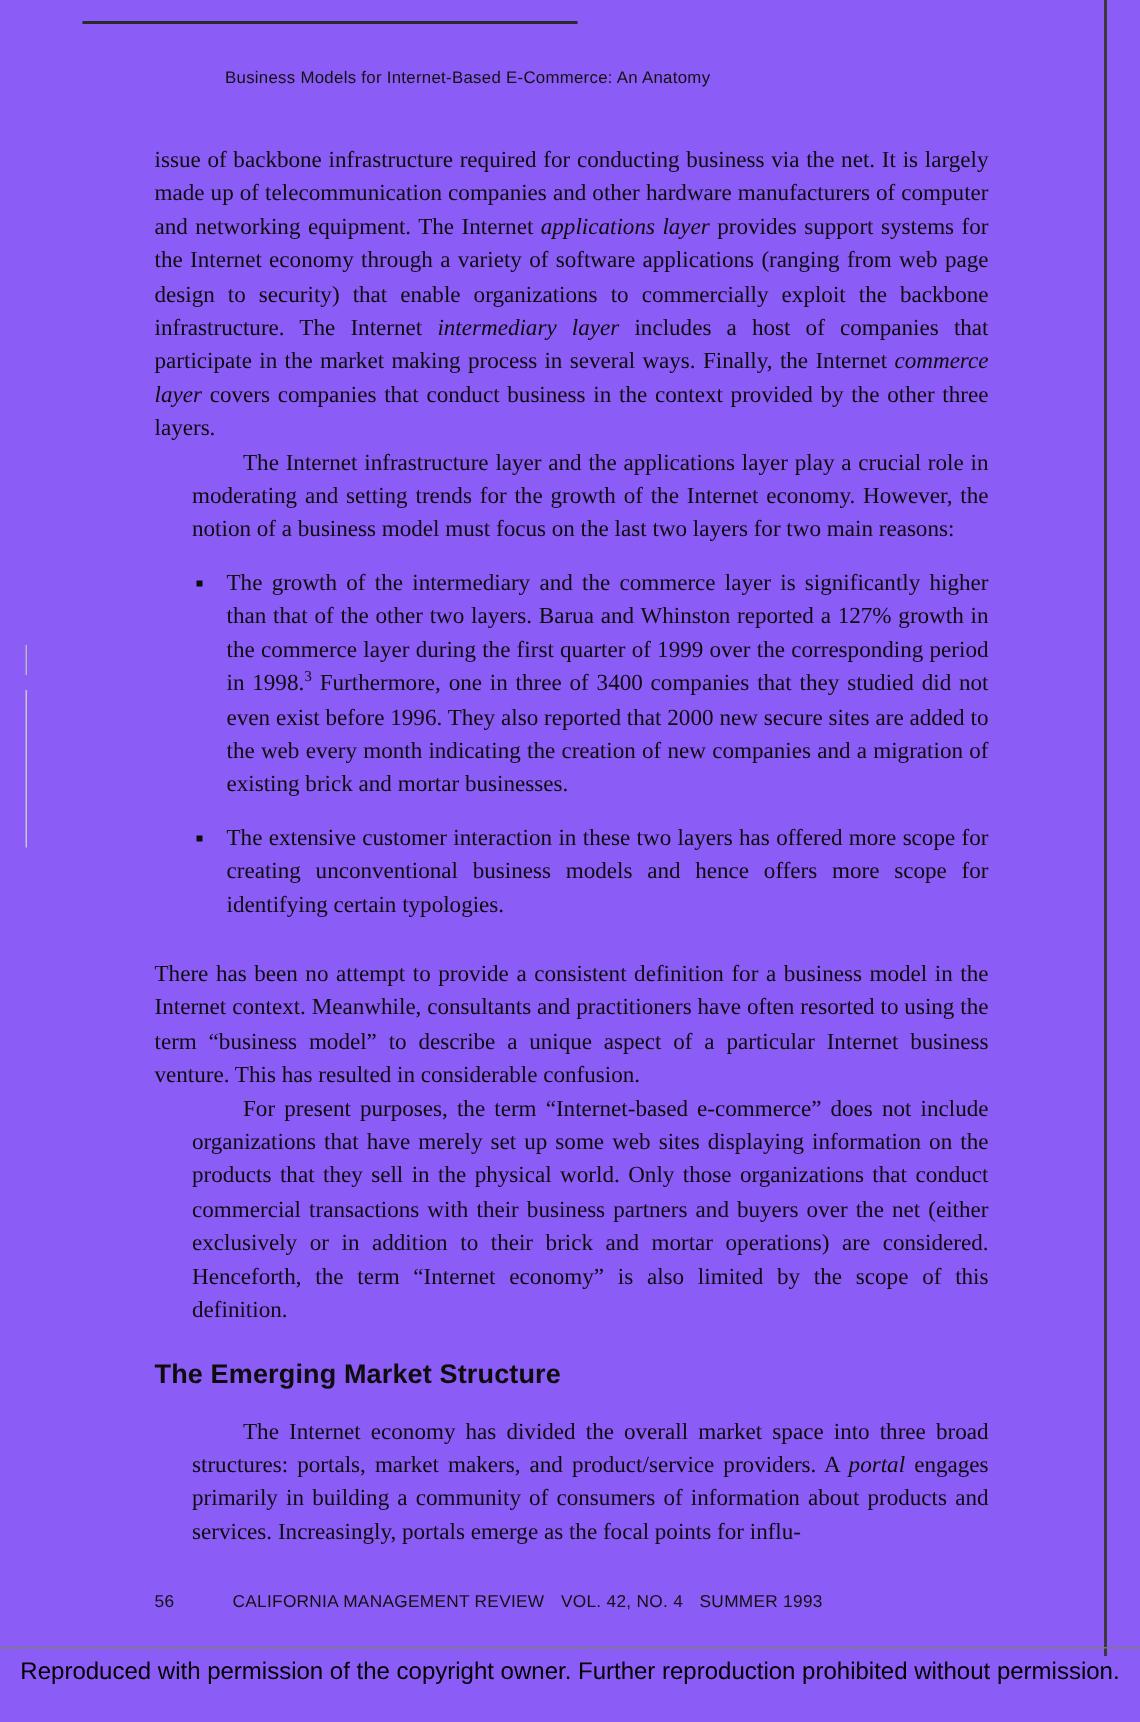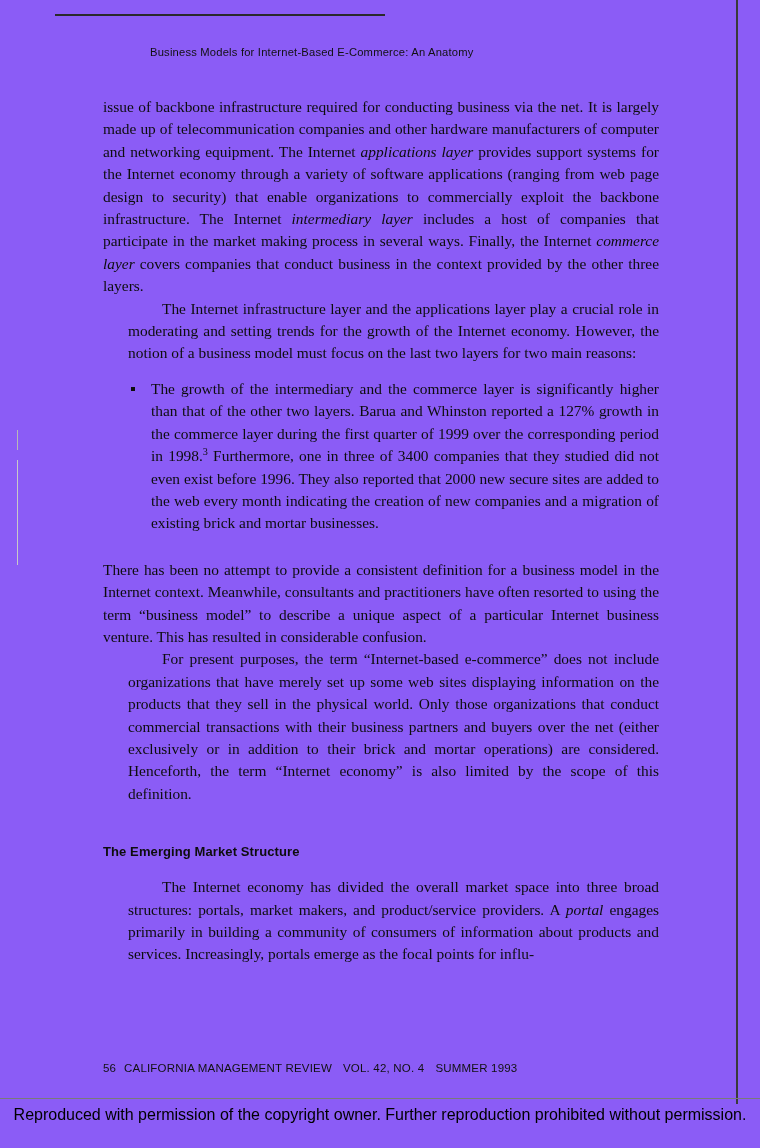--- a/index.html
+++ b/index.html
@@ -127,40 +127,40 @@
     position: absolute;
     left: 28px;
     top: 9px;
     width: 4px;
     height: 4px;
     background: #0d0d0d;
   }
 
   h2.section-heading {
     font-family: "Liberation Sans", sans-serif;
-    font-size: 13px;
+    font-size: 18px;
     font-weight: bold;
-    margin: 38px 0 0 0;
+    margin: 18px 0 0 0;
     letter-spacing: 0.1px;
   }
 
   .footer {
     position: absolute;
     left: 103px;
     top: 1062px;
     width: 560px;
     font-family: "Liberation Sans", sans-serif;
     font-size: 11.5px;
     letter-spacing: 0.2px;
     color: #111;
     white-space: nowrap;
   }
   .footer .pageno {
     display: inline-block;
-    width: 21px;
+    width: 52px;
   }
   .footer .sep { display: inline-block; width: 11px; }
 
   .bottom-divider {
     position: absolute;
     left: 0;
     top: 1098px;
     width: 760px;
     height: 1px;
     background: #7a7a7a;
@@ -194,20 +194,23 @@
     <div class="body-block">
 
       <p class="para"><span>issue of backbone infrastructure required for conducting business via the net. It is largely made up of telecommunication companies and other hardware manufacturers of computer and networking equipment. The Internet </span><em>applications layer</em><span> provides support systems for the Internet economy through a variety of software applications (ranging from web page design to security) that enable organizations to commercially exploit the backbone infrastructure. The Internet </span><em>intermediary layer</em><span> includes a host of companies that participate in the market making process in several ways. Finally, the Internet </span><em>commerce layer</em><span> covers companies that conduct business in the context provided by the other three layers.</span></p>
 
       <p class="para indent gap">The Internet infrastructure layer and the applications layer play a crucial role in moderating and setting trends for the growth of the Internet economy. However, the notion of a business model must focus on the last two layers for two main reasons:</p>
 
       <ul class="bullets">
         <li>
           <span class="sq"></span><span>The growth of the intermediary and the commerce layer is significantly higher than that of the other two layers. Barua and Whinston reported a 127% growth in the commerce layer during the first quarter of 1999 over the corresponding period in 1998.</span><sup>3</sup><span> Furthermore, one in three of 3400 companies that they studied did not even exist before 1996. They also reported that 2000 new secure sites are added to the web every month indicating the creation of new companies and a migration of existing brick and mortar businesses.</span>
         </li>
+        <li>
+          <span class="sq"></span><span>The extensive customer interaction in these two layers has offered more scope for creating unconventional business models and hence offers more scope for identifying certain typologies.</span>
+        </li>
       </ul>
 
       <p class="para">There has been no attempt to provide a consistent definition for a business model in the Internet context. Meanwhile, consultants and practitioners have often resorted to using the term “business model” to describe a unique aspect of a particular Internet business venture. This has resulted in considerable confusion.</p>
 
       <p class="para indent gap">For present purposes, the term “Internet-based e-commerce” does not include organizations that have merely set up some web sites displaying information on the products that they sell in the physical world. Only those organizations that conduct commercial transactions with their business partners and buyers over the net (either exclusively or in addition to their brick and mortar operations) are considered. Henceforth, the term “Internet economy” is also limited by the scope of this definition.</p>
 
       <h2 class="section-heading">The Emerging Market Structure</h2>
 
       <p class="para indent gap"><span>The Internet economy has divided the overall market space into three broad structures: portals, market makers, and product/service providers. A </span><em>portal</em><span> engages primarily in building a community of consumers of information about products and services. Increasingly, portals emerge as the focal points for influ-</span></p>
 

